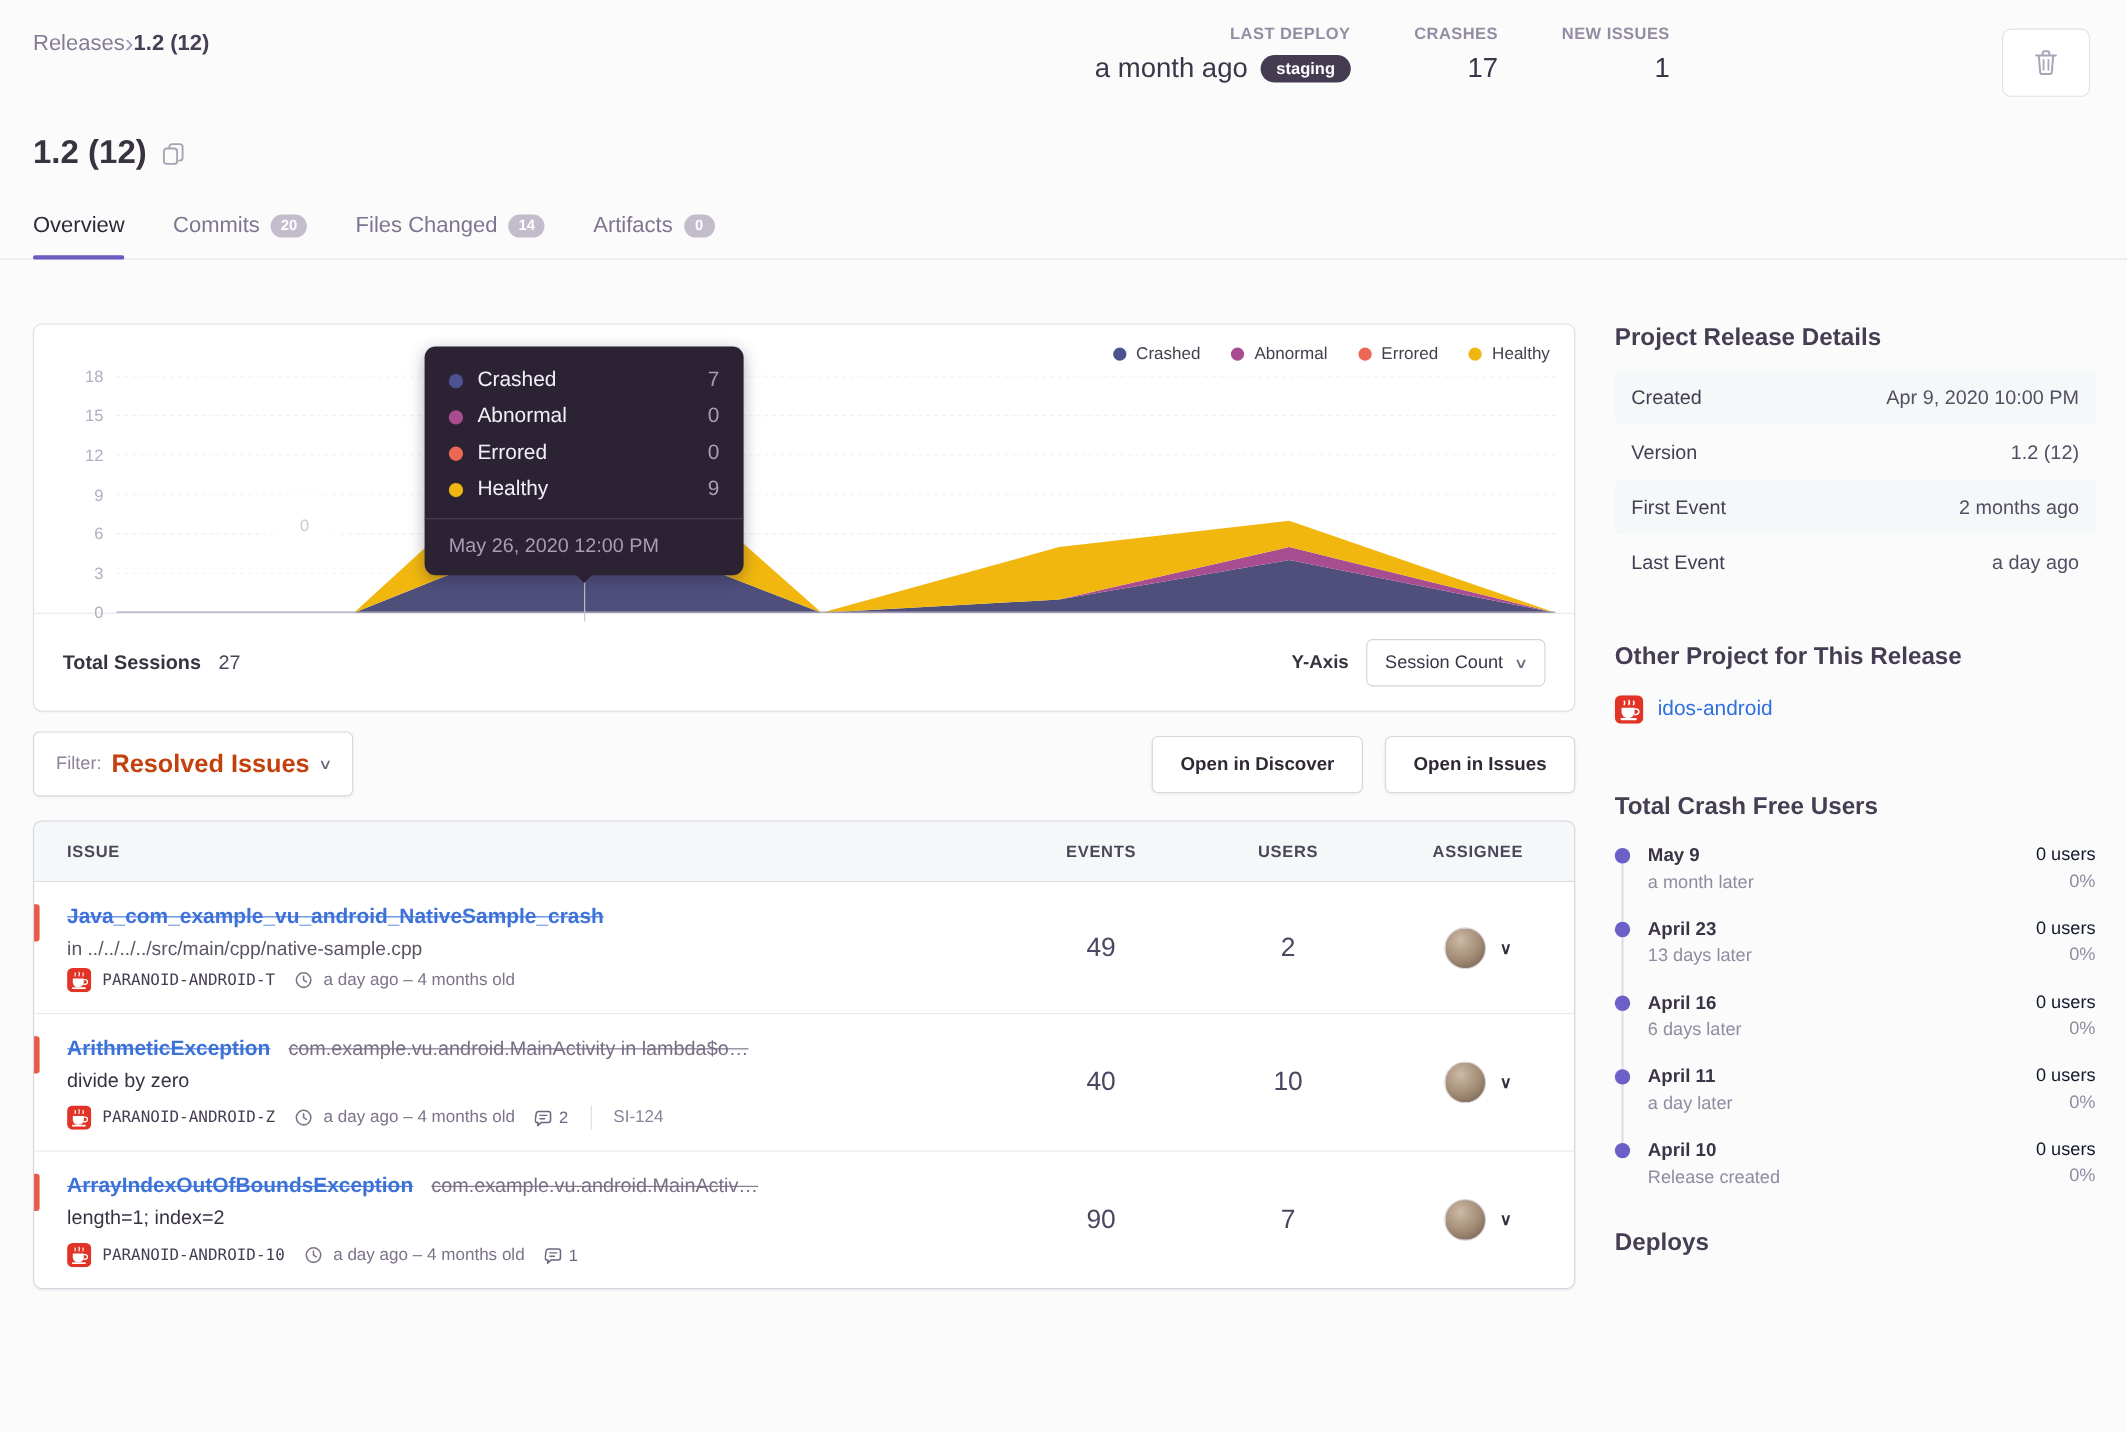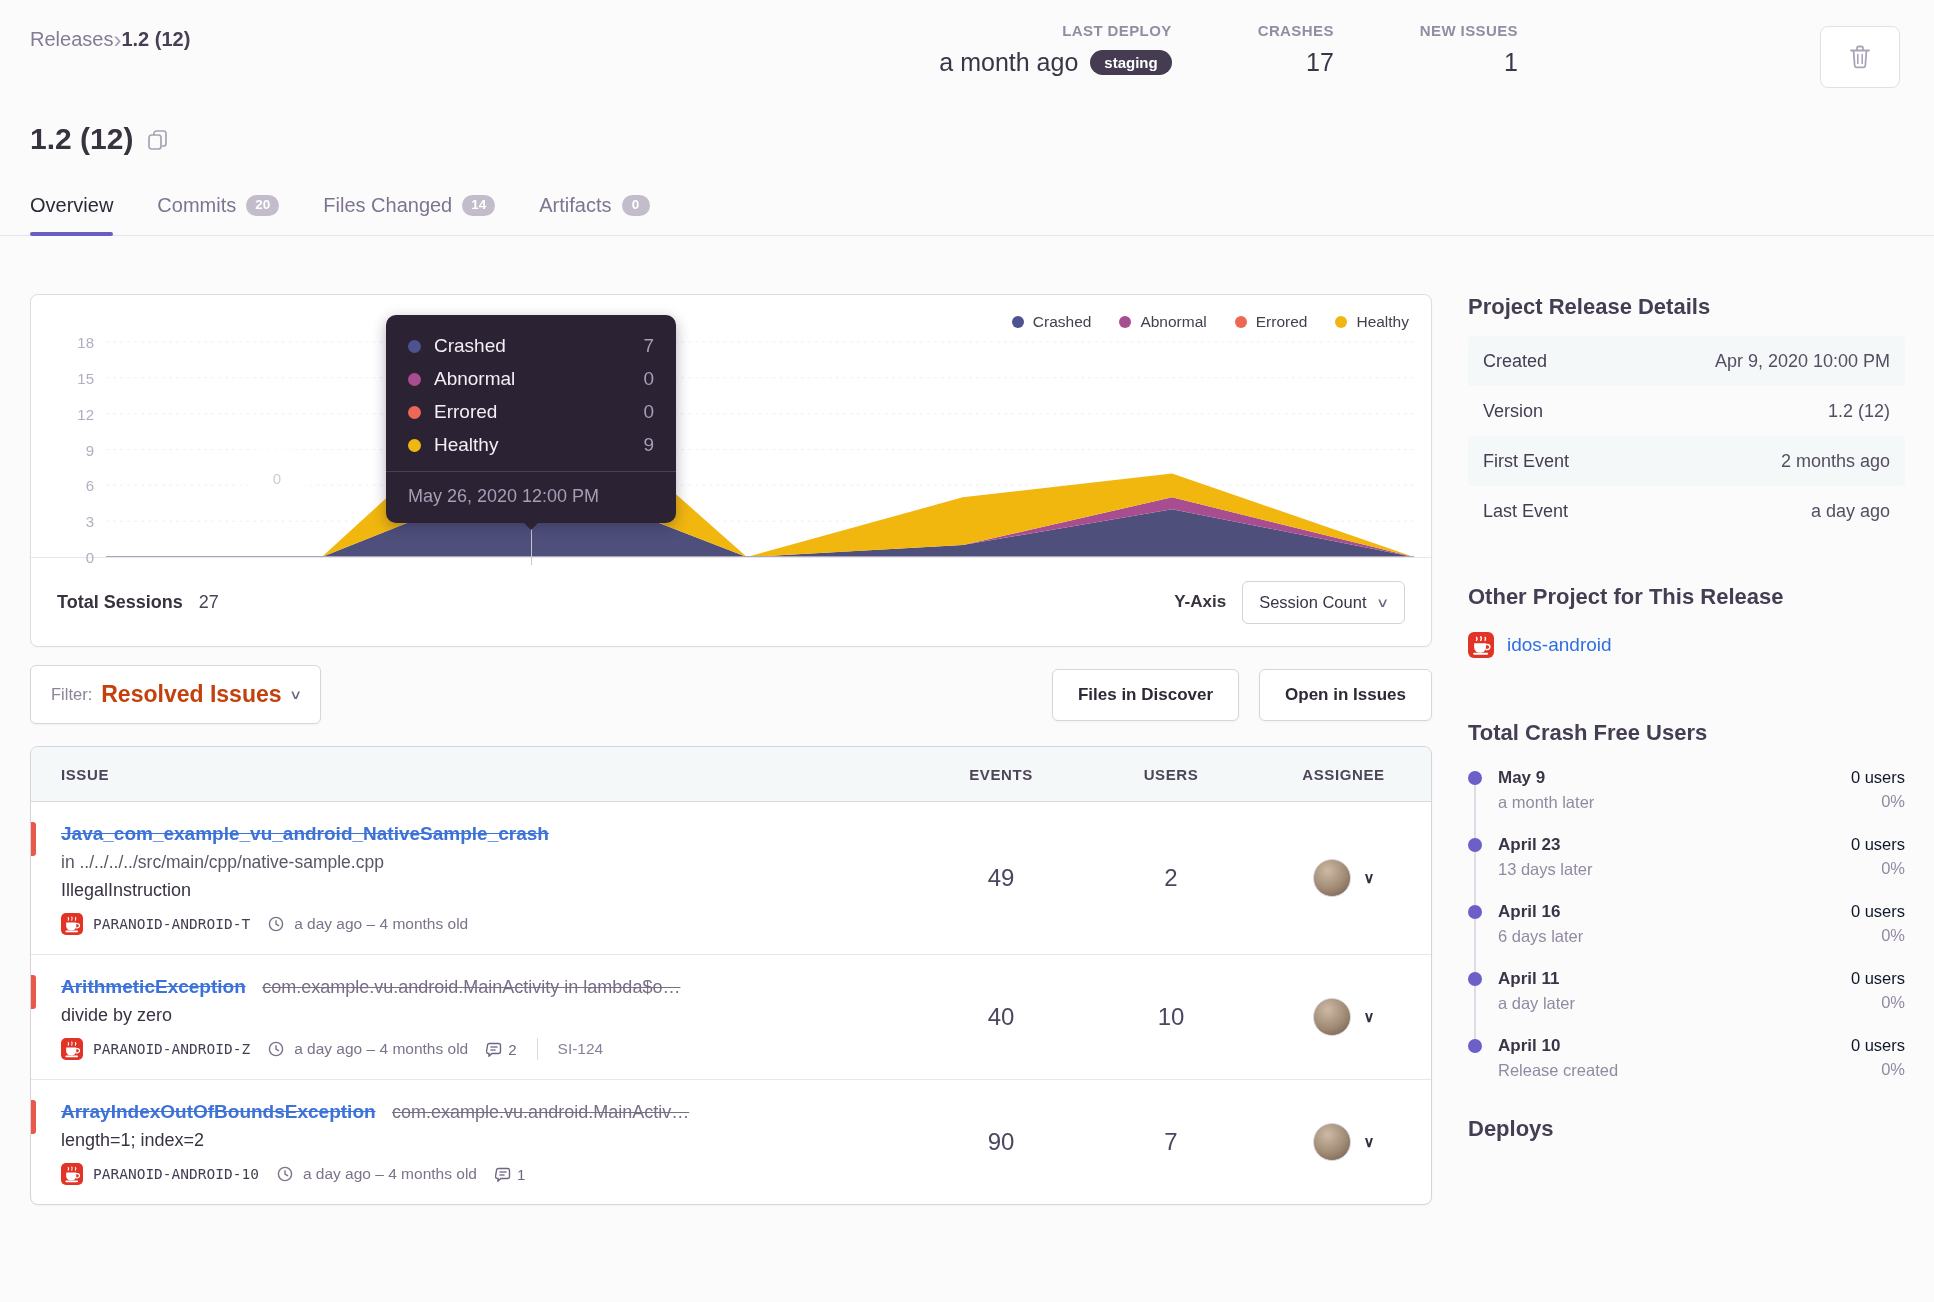--- a/index.html
+++ b/index.html
@@ -12,21 +12,21 @@
   .page { padding:24px 0 0 30px; }
 
   
   .topbar { position:relative; height:72px; }
   .breadcrumb { display:flex; align-items:center; font-size:20px; padding-top:4px; }
   .crumb-root { color:#857b93; cursor:pointer; }
   .crumb-sep { color:#a79dbb; font-size:24px; line-height:20px; }
   .crumb-cur { color:#473f54; font-weight:bold; }
 
   .head-stats { position:absolute; top:-2px; right:416px; display:flex; gap:58px; }
-  .stat { text-align:right;margin-left:28px; }
+  .stat { text-align:right; }
   .stat-label { font-size:15px; font-weight:bold; color:#948ca2; letter-spacing:.4px; }
   .stat-value { margin-top:9px; font-size:25px; color:#3b3547; display:flex; align-items:center; justify-content:flex-end; gap:12px; }
   .env-badge { background:#453c52; color:#fff; font-size:15px; font-weight:bold; padding:5px 14px; border-radius:15px; line-height:1; }
   .trash-btn { position:absolute; top:2px; right:34px; width:80px; height:62px; background:#fff;
     border:1px solid #e3dee8; border-radius:8px; display:flex; align-items:center; justify-content:center; cursor:pointer; }
 
   .title-row { margin-top:20px; display:flex; align-items:center; gap:14px; height:46px; }
   .page-title { font-size:30px; font-weight:bold; color:#39323f; }
   .copy-icon { cursor:pointer; margin-top:4px; }
 
@@ -338,41 +338,40 @@
         </div>
       </div>
 
       <div class="filter-row">
         <div class="filter-btn">
           <span class="filter-label">Filter:</span>
           <span class="filter-value">Resolved Issues</span>
           <span class="chev">∨</span>
         </div>
         <div class="action-btns">
-          <button class="action-btn">Files in Discover</button>
+          <button class="action-btn">Open in Discover</button>
           <button class="action-btn">Open in Issues</button>
         </div>
       </div>
 
       <div class="card issues-card">
         <div class="tbl-header">
           <div class="col-issue">ISSUE</div>
           <div class="col-events">EVENTS</div>
           <div class="col-users">USERS</div>
           <div class="col-assignee">ASSIGNEE</div>
         </div>
 
         <div class="issue-row">
           <div class="level-bar"></div>
           <div class="issue-main">
             <div class="issue-title-line">
               <span class="issue-title">Java_com_example_vu_android_NativeSample_crash</span>
             </div>
             <div class="issue-location">in ../../../../src/main/cpp/native-sample.cpp</div>
-            <div class="issue-subtitle">IllegalInstruction</div>
             <div class="issue-meta">
               <svg class="proj-icon" viewBox="0 0 22 22">
                   <use href="#java-icon-def"></use>
                 </svg>
               <span class="proj-name">PARANOID-ANDROID-T</span>
               <svg width="16" height="16" viewBox="0 0 16 16">
                   <use href="#clock-icon-def"></use>
                 </svg>
               <span class="meta-age">a day ago – 4 months old</span>
             </div>

